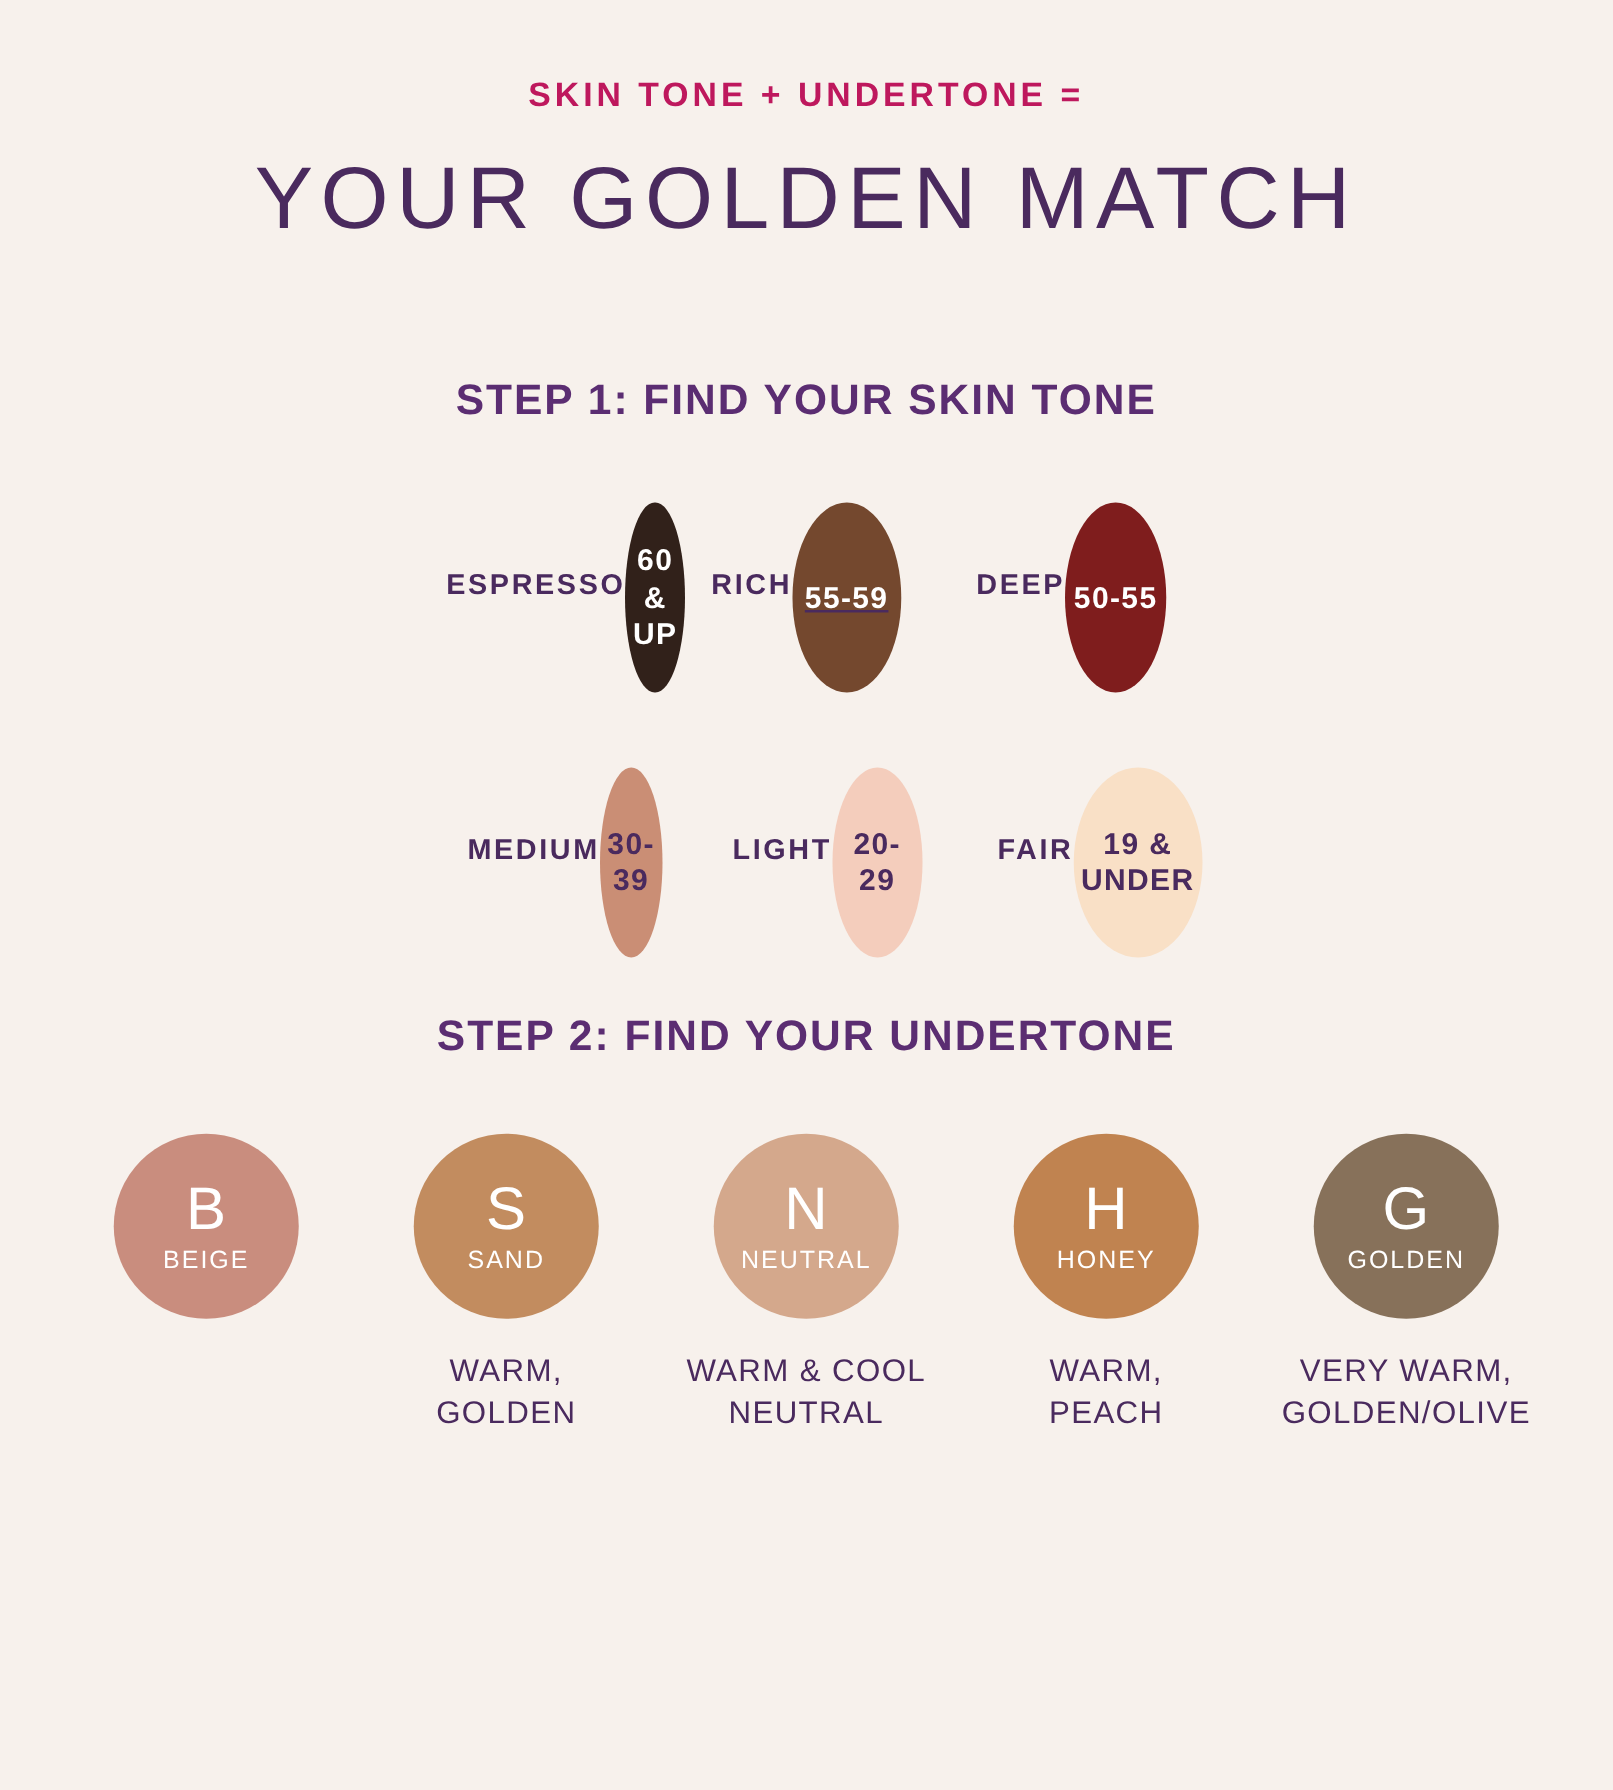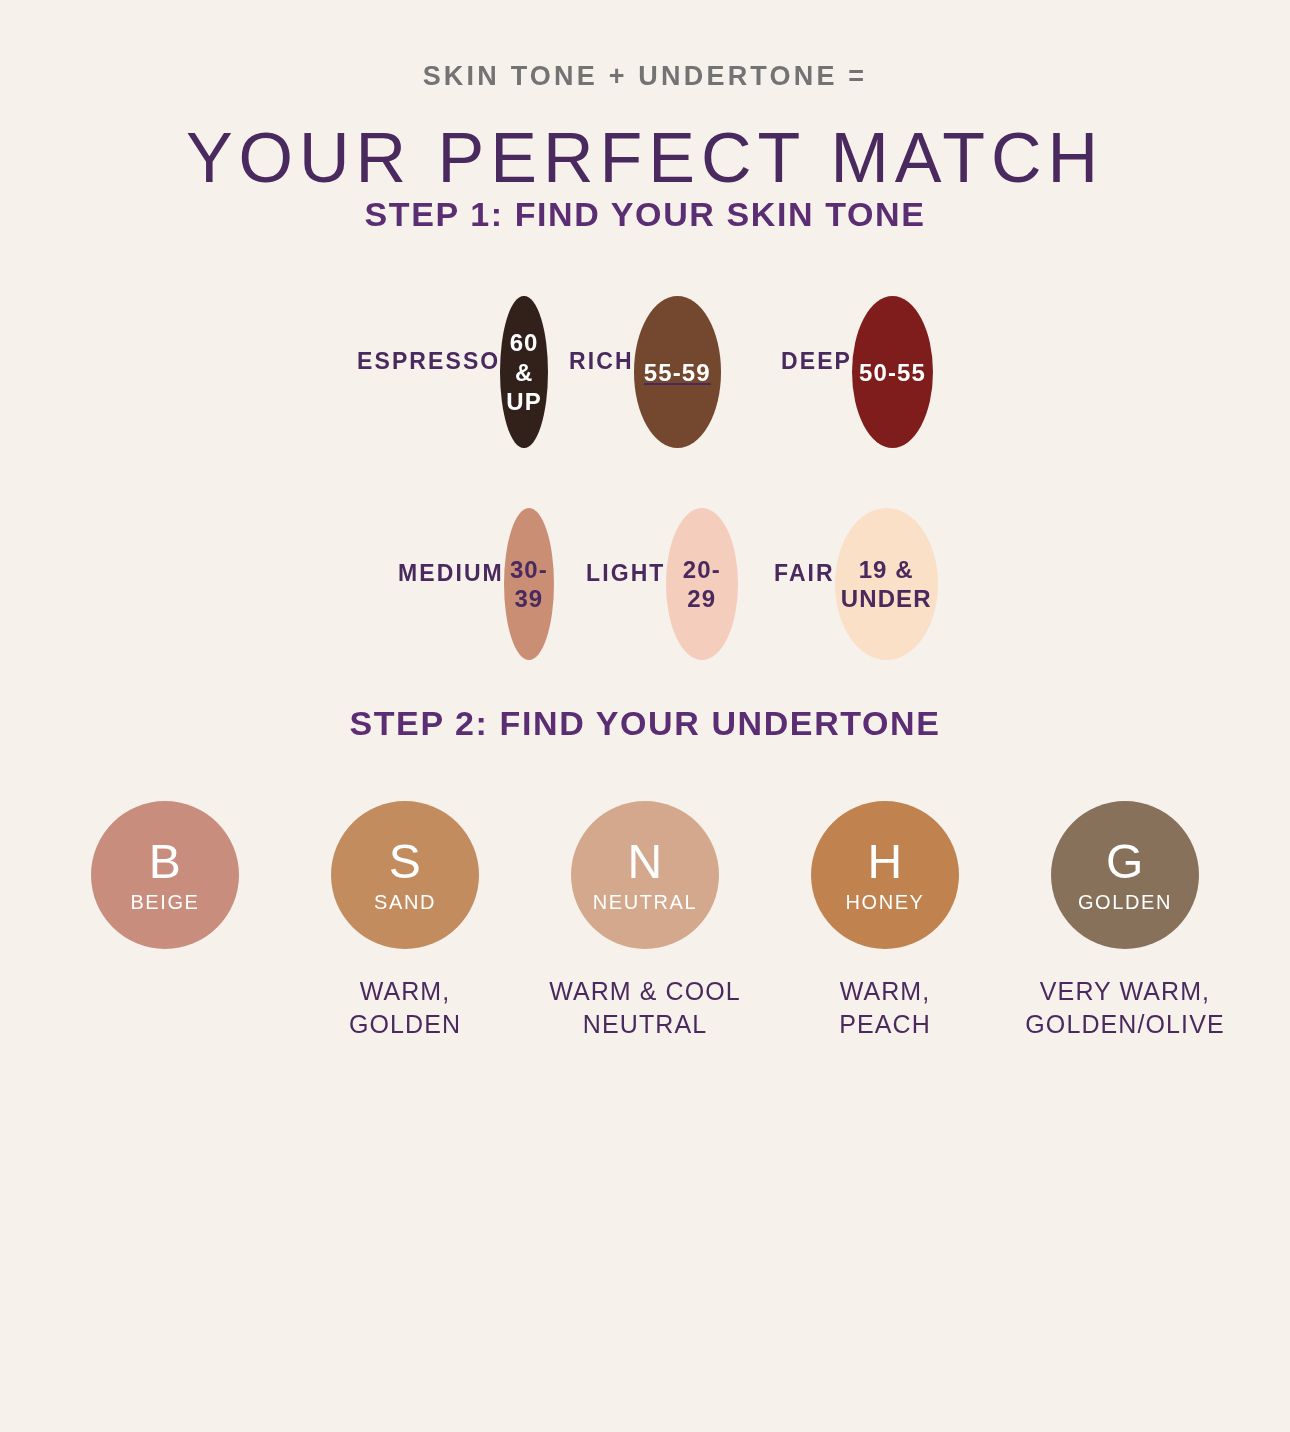--- a/index.html
+++ b/index.html
@@ -24,51 +24,51 @@
 
   
   .header {
     text-align: center;
     padding-top: 62px;
   }
   .eyebrow {
     font-size: 27px;
     font-weight: 700;
     letter-spacing: 3.2px;
-    color: #737373;
+    color: #be185d;
     line-height: 1.1;
   }
   .main-title {
     margin-top: 30px;
     font-size: 70px;
     font-weight: 300;
     letter-spacing: 6px;
     color: #4a2a5e;
     line-height: 1.05;
   }
 
   
   .step-heading {
     text-align: center;
     font-size: 34px;
     font-weight: 700;
     letter-spacing: 1.6px;
     color: #5b2d72;
   }
-  #step1-heading { }
+  #step1-heading { margin-top: 106px; }
   #step2-heading { margin-top: 44px; }
 
   
   .tone-row {
     display: flex;
     justify-content: center;
     align-items: flex-start;
   }
   #tone-row-1 { margin-top: 62px; gap: 60px; }
-  #tone-row-2 { margin-top: 60px; gap: 36px; padding-left: 34px; }
+  #tone-row-2 { margin-top: 60px; gap: 60px; padding-left: 34px; }
 
   .tone-item {
     width: 152px;
     display: flex;
     flex-direction: row;
     align-items: center;
   }
   .tone-label {
     font-size: 23px;
     font-weight: 700;
@@ -144,21 +144,21 @@
     white-space: pre-line;
   }
 </style>
 </head>
 <body>
 
 <div class="page">
 
   <div class="header">
     <div class="eyebrow">SKIN TONE + UNDERTONE =</div>
-    <div class="main-title">YOUR PERFECT MATCH</div>
+    <div class="main-title">YOUR GOLDEN MATCH</div>
   </div>
 
   <div class="step-heading" id="step1-heading">STEP 1: FIND YOUR SKIN TONE</div>
 
   <div class="tone-row" id="tone-row-1">
       <div class="tone-item">
         <div class="tone-label">ESPRESSO</div>
         <div class="tone-circle" style="background: rgb(49, 33, 26);">
           <div class="tone-range" style="color: rgb(255, 255, 255);">60 &amp; UP</div>
         </div>

